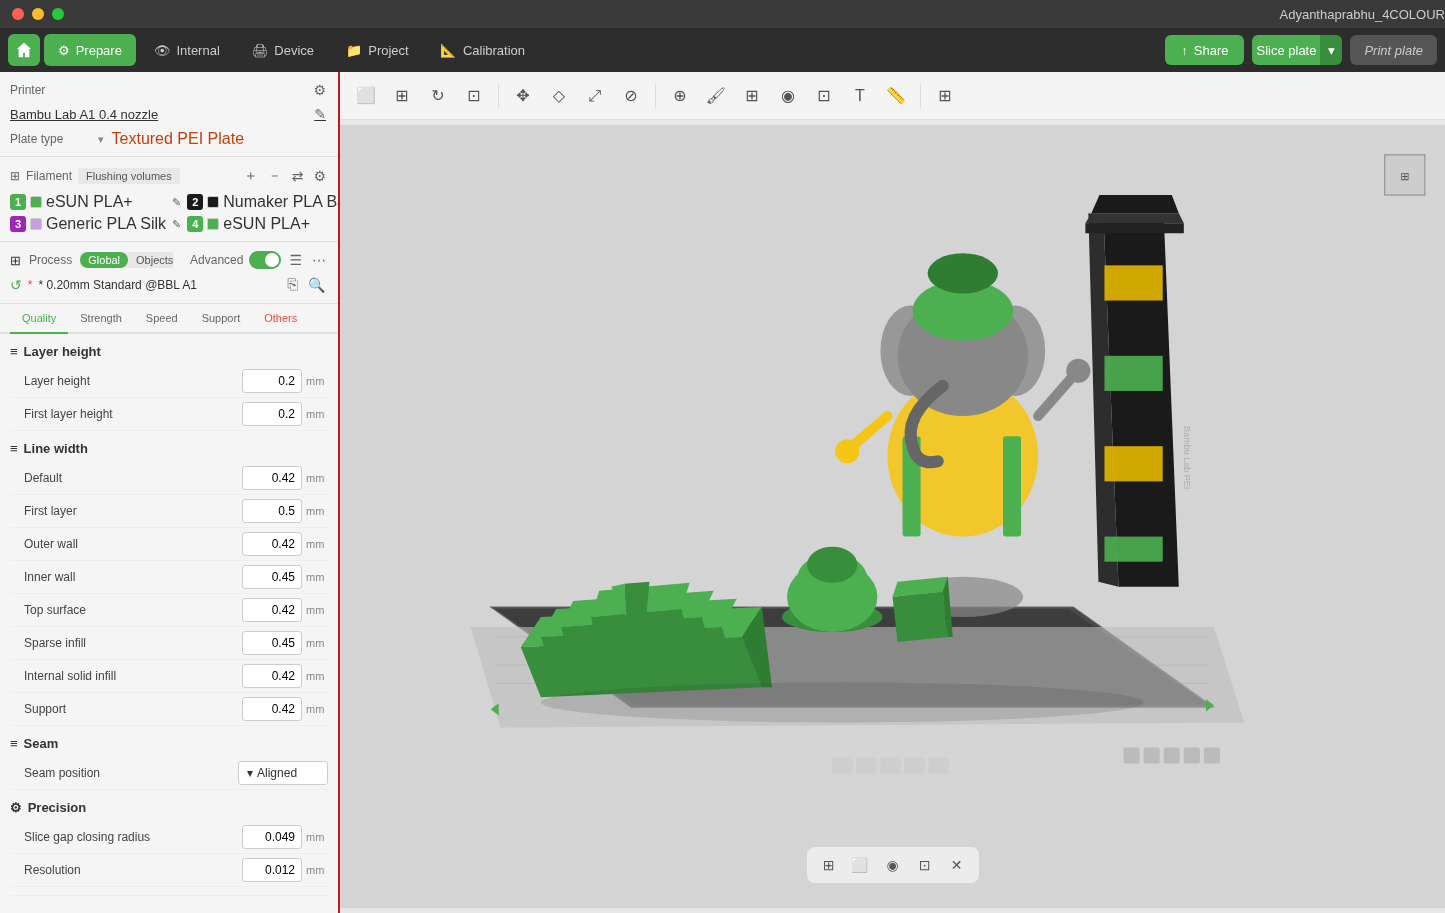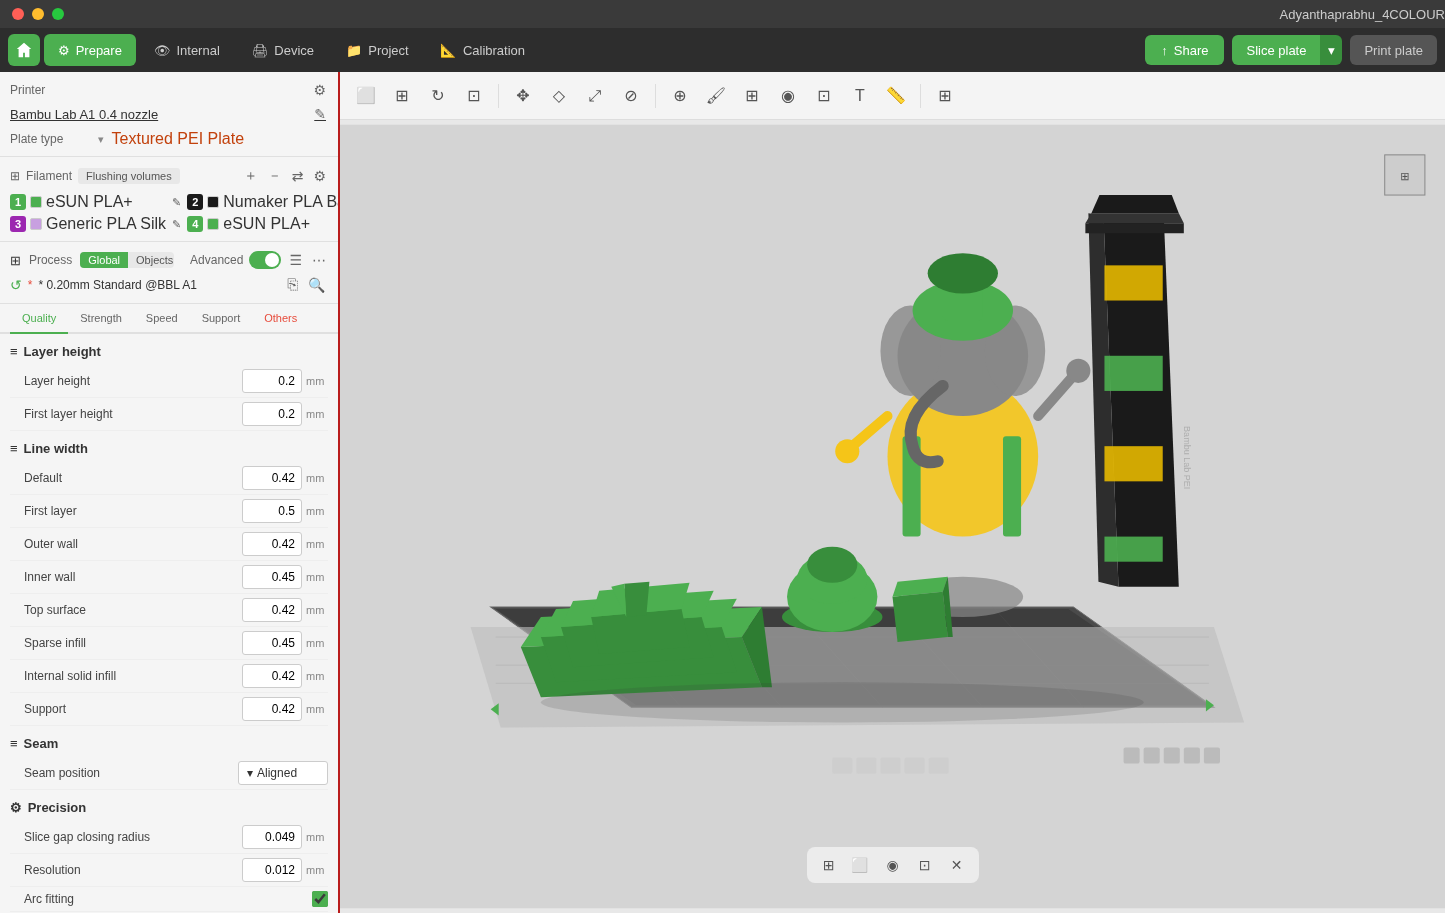--- a/index.html
+++ b/index.html
@@ -43,27 +43,27 @@
       color: #ccc;
       font-size: 13px;
     }
     .nav-tab.active { background: #4CAF50; color: white; }
     .nav-spacer { flex: 1; }
     .nav-right { display: flex; align-items: center; gap: 8px; }
     .btn-share {
       height: 30px; padding: 0 16px; background: #4CAF50; color: white; border: none; border-radius: 6px; cursor: pointer; font-size: 13px; display: flex; align-items: center; gap: 6px;
     }
     .btn-slice-plate {
-      height: 30px; padding: 0 14px; background: #4CAF50; color: white; border: none; border-radius: 6px 0 0 6px; cursor: pointer; font-size: 13px;
+      height: 30px; padding: 0 4px; background: #4CAF50; color: white; border: none; border-radius: 6px 0 0 6px; cursor: pointer; font-size: 13px;
     }
     .btn-slice-dropdown {
       height: 30px; width: 22px; background: #388E3C; color: white; border: none; border-radius: 0 6px 6px 0; cursor: pointer; display: flex; align-items: center; justify-content: center;
     }
     .btn-print-plate {
-      height: 30px; padding: 0 14px; background: #555; color: #ccc; border: none; border-radius: 6px; cursor: pointer; font-size: 13px;
+      height: 30px; padding: 0 14px; background: #555; color: #ccc; border: none; border-radius: 6px; cursor: pointer; font-size: 13px; font-style: italic;
     }
 
     
     .main-layout { display: flex; height: calc(913px - 28px - 44px); }
 
     
     .left-panel { width: 340px; background: #f5f5f5; border-right: 2px solid #b91c1c; display: flex; flex-direction: column; overflow: hidden; }
 
     
     .panel-section { padding: 8px 10px; border-bottom: 1px solid #e0e0e0; }
@@ -86,21 +86,21 @@
     .filament-grid { display: grid; grid-template-columns: 1fr 1fr; gap: 4px; margin-top: 6px; }
     .filament-item { display: flex; align-items: center; gap: 4px; font-size: 12px; }
     .filament-num { width: 16px; height: 16px; border-radius: 3px; display: flex; align-items: center; justify-content: center; font-size: 11px; font-weight: bold; color: white; }
     .filament-color { width: 12px; height: 12px; border-radius: 2px; border: 1px solid #ccc; }
     .filament-name { flex: 1; color: #333; font-size: 16px; overflow: hidden; text-overflow: ellipsis; white-space: nowrap; }
 
     .process-row { display: flex; align-items: center; gap: 8px; }
     .process-label { font-size: 12px; color: #666; }
     .process-toggle-group { display: flex; background: #e8e8e8; border-radius: 4px; overflow: hidden; }
     .process-toggle { padding: 2px 8px; font-size: 11px; cursor: pointer; color: #555; }
-    .process-toggle.active { background: #4CAF50; color: white; border-radius: 0; }
+    .process-toggle.active { background: #4CAF50; color: white; border-radius: 8px; }
     .process-spacer { flex: 1; }
     .advanced-row { display: flex; align-items: center; gap: 6px; font-size: 12px; color: #666; }
     .toggle-switch { width: 32px; height: 18px; background: #4CAF50; border-radius: 9px; position: relative; cursor: pointer; }
     .toggle-knob { width: 14px; height: 14px; background: white; border-radius: 50%; position: absolute; top: 2px; right: 2px; }
 
     .profile-row { display: flex; align-items: center; gap: 6px; margin-top: 4px; }
     .profile-name { font-size: 12px; color: #333; flex: 1; }
     .refresh-icon { color: #4CAF50; font-size: 14px; }
 
     
@@ -431,26 +431,20 @@
       </div>
 
       <div class="setting-row">
         <span class="setting-label">Resolution</span>
         <div class="setting-value">
           <input type="text" class="setting-input" value="0.012" style="">
           <span class="setting-unit">mm</span>
         </div>
       </div>
 
-      <div class="setting-row">
-        <span class="setting-label">Arc fitting</span>
-        <div class="setting-value">
-          <input type="checkbox" class="checkbox-input" checked="" style="">
-        </div>
-      </div>
 
       <div class="setting-row">
         
         
       </div>
 
     </div>
   </div>
 
   <div class="viewport">

